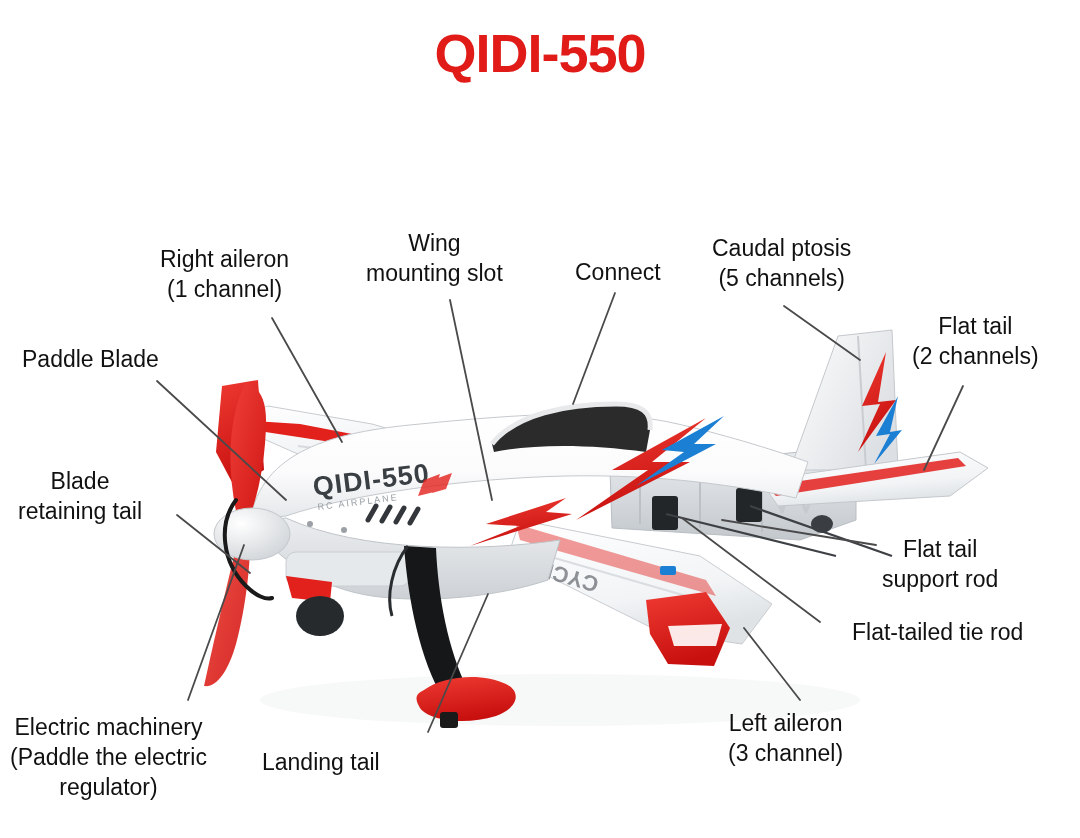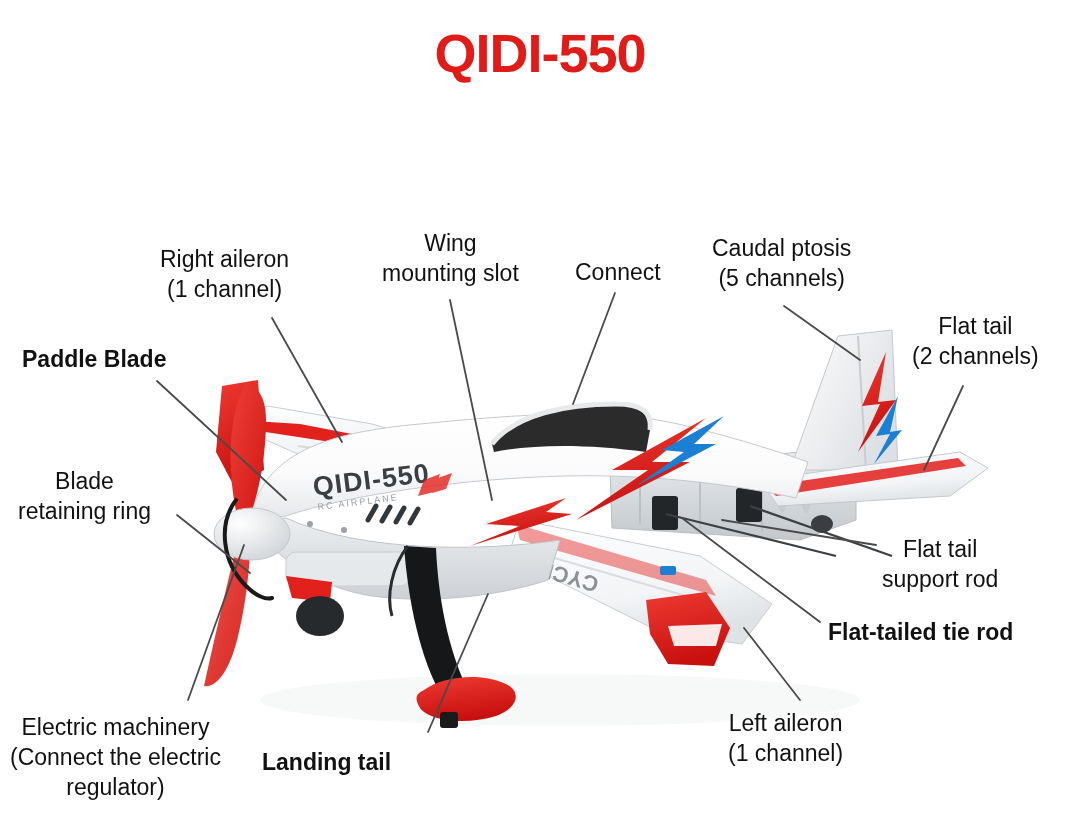--- a/index.html
+++ b/index.html
@@ -35,21 +35,21 @@
   
   .label {
     position: absolute;
     font-family: "Liberation Sans", sans-serif;
     font-size: 23px;
     line-height: 30px;
     color: #111111;
     white-space: pre-line;
   }
   .label.ctr   { text-align: center; }
-  .label.left  { text-align: center; font-weight: bold; }
+  .label.left  { text-align: center; }
 
   
   .layer {
     position: absolute;
     left: 0;
     top: 0;
     width: 1080px;
     height: 838px;
   }
   #leader-layer { pointer-events: none; }
@@ -231,34 +231,34 @@
         <line x1="820" y1="622" x2="682" y2="518"></line>
         <line x1="800" y1="700" x2="744" y2="628"></line>
         <line x1="428" y1="732" x2="488" y2="594"></line>
         <line x1="188" y1="700" x2="244" y2="545"></line>
       </g>
   </svg>
 
   <div id="labels">
       <div class="label left" style="left: 22px; top: 344px;">Paddle Blade</div>
       <div class="label ctr" style="left: 18px; top: 466px;">Blade
-retaining ring</div>
+retaining tail</div>
       <div class="label ctr" style="left: 160px; top: 244px;">Right aileron
 (1 channel)</div>
-      <div class="label ctr" style="left: 366px; top: 228px; margin-left: 16px;">Wing
+      <div class="label ctr" style="left: 366px; top: 228px;">Wing
 mounting slot</div>
       <div class="label ctr" style="left: 575px; top: 257px;">Connect</div>
       <div class="label ctr" style="left: 712px; top: 233px;">Caudal ptosis
 (5 channels)</div>
       <div class="label ctr" style="left: 912px; top: 311px;">Flat tail
 (2 channels)</div>
       <div class="label ctr" style="left: 882px; top: 534px;">Flat tail
 support rod</div>
-      <div class="label left" style="left: 828px; top: 617px;">Flat-tailed tie rod</div>
+      <div class="label left" style="left: 852px; top: 617px;">Flat-tailed tie rod</div>
       <div class="label ctr" style="left: 728px; top: 708px;">Left aileron
-(1 channel)</div>
+(3 channel)</div>
       <div class="label left" style="left: 262px; top: 747px;">Landing tail</div>
       <div class="label ctr" style="left: 10px; top: 712px;">Electric machinery
-(Connect the electric
+(Paddle the electric
 regulator)</div>
     </div>
 
 </div>
 
 </body></html>

